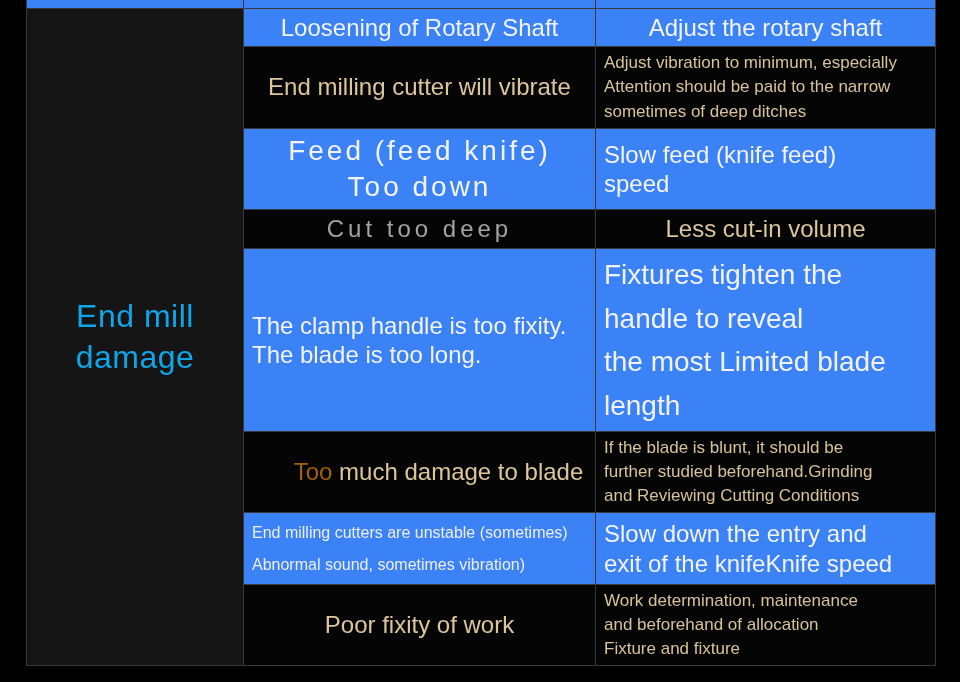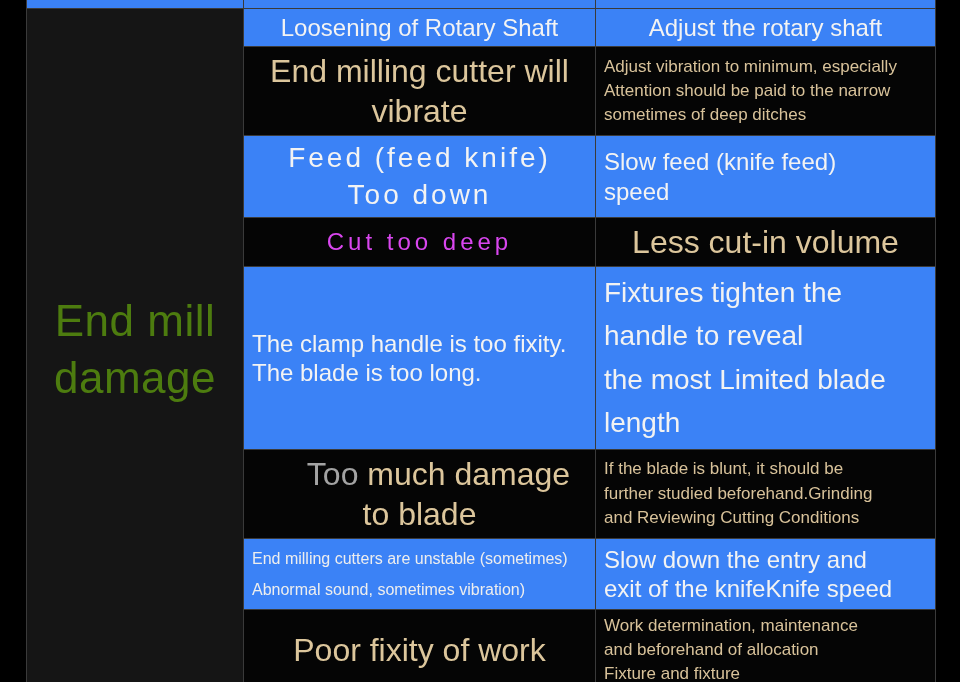--- a/index.html
+++ b/index.html
@@ -37,40 +37,40 @@
   tr.shade td{background:#3b82f6;}
   tr.dark  td{background:#050505;}
 
   
   .cat-cell{
     text-align:center;
     background:#151515 !important;
     vertical-align:middle;
   }
   .cat-label{
-    color:#4d7c0f;
-    font-size:44px;
+    color:#0ea5e9;
+    font-size:32px;
     line-height:1.28;
     font-weight:400;
     letter-spacing:.5px;
   }
 
   
   .w-big{color:#f3f3f3;font-size:24px;line-height:1.22;}
   .w-mid{color:#f2f2f2;font-size:28px;line-height:1.55;}
   .w-sm {color:#eeeeee;font-size:16px;line-height:1.95;}
-  .g-big{color:#dcc69c;font-size:32px;line-height:1.25;}
+  .g-big{color:#dcc69c;font-size:24px;line-height:1.25;}
   .g-mid{color:#d8c29a;font-size:17px;line-height:1.42;}
-  .g-sp {color:#d946ef;font-size:24px;letter-spacing:4px;line-height:1.25;}
+  .g-sp {color:#a3a3a3;font-size:24px;letter-spacing:4px;line-height:1.25;}
   .w-sp {color:#f3f3f3;font-size:28px;letter-spacing:3px;line-height:1.3;}
 
   .ctr{text-align:center;}
   .lft{text-align:left;margin-top:48px;}
   .pl-14{padding-left:24px;}
-  .tint-white{color:#a3a3a3;margin-left:38px;}
+  .tint-white{color:#a16207;margin-left:38px;}
 
   .r-spacer td{height:36px;border-bottom:1px solid #3a3a3a;}
 </style>
 </head>
 <body>
 
 <div class="sheet">
   <table class="tbl">
     <colgroup>
       <col class="c-cat">

